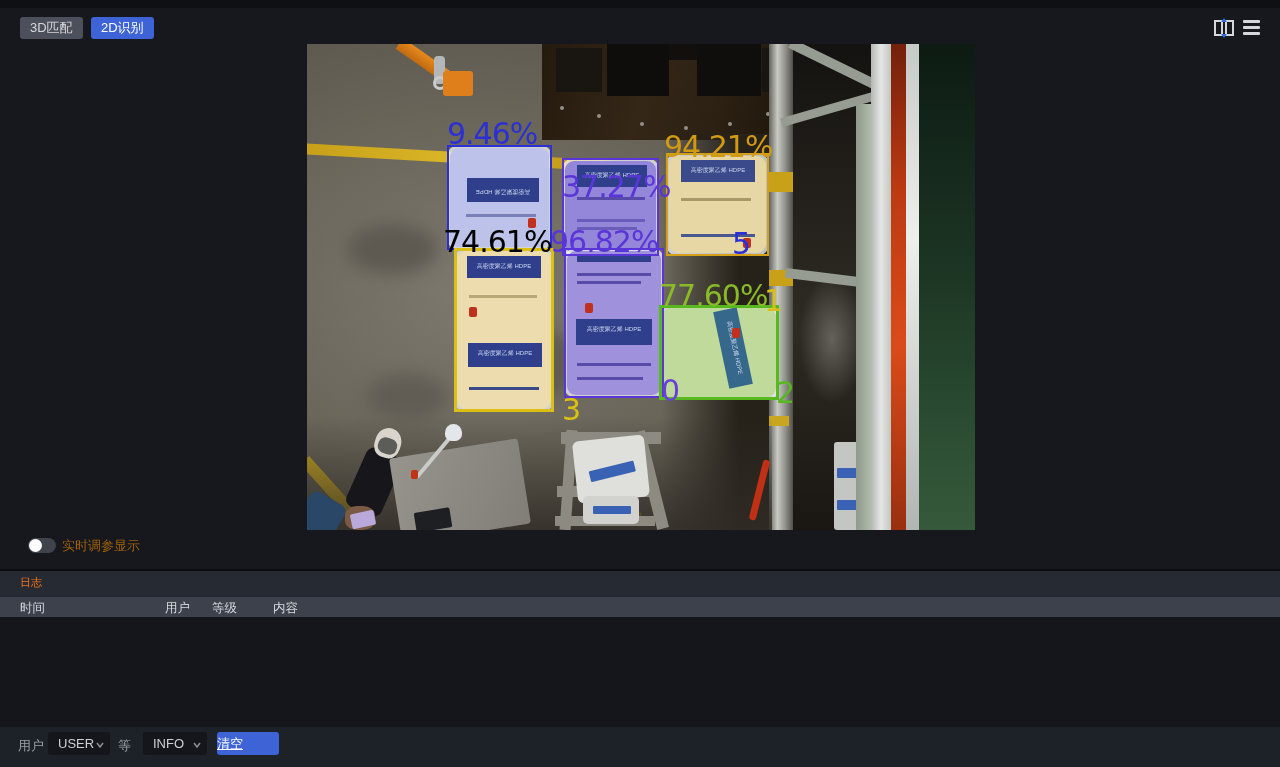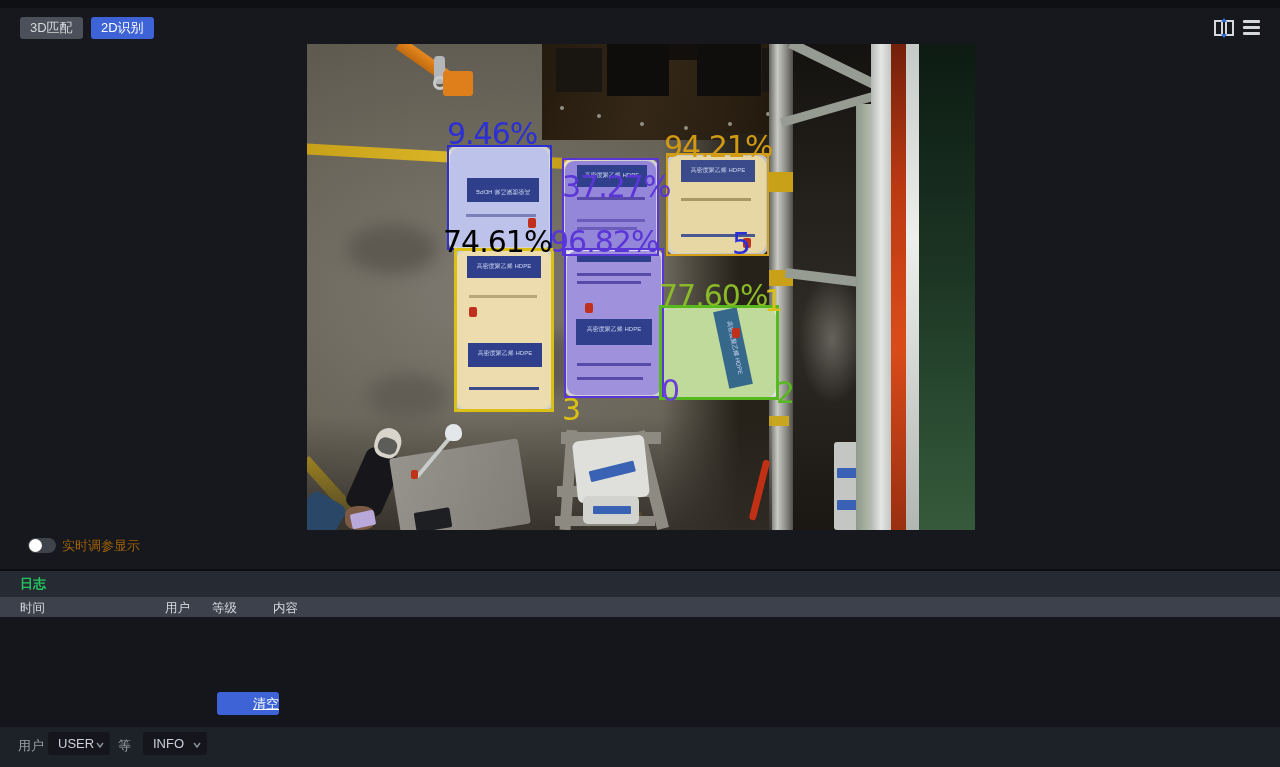--- a/index.html
+++ b/index.html
@@ -132,36 +132,36 @@
   .ann-9 { left:469px; top:331px; }
   .ann-10 { left:255px; top:348px; }
 
   
   .toggle { left:28px; top:538px; width:28px; height:15px; background:#3e434c; border-radius:8px; cursor:pointer; }
   .toggle-knob { position:absolute; left:1px; top:1px; width:13px; height:13px; background:#ffffff; border-radius:50%; }
   .toggle-label { left:62px; top:537px; font-size:13px; color:#a16207; }
 
   
   .log-title-bar { left:0; top:569px; width:1280px; height:28px; background:#262a32; border-top:2px solid #0c0d11; }
-  .log-title { left:20px; top:575px; font-size:13px; color:#22c55e;font-weight:bold; }
+  .log-title { left:20px; top:575px; font-size:11px; color:#f97316; }
   .log-header { left:0; top:597px; width:1280px; height:20px; background:#3c414b; }
   .log-col { top:600px; font-size:12.5px; color:#d6dae0; }
   .log-col-0 { left:20px; } .log-col-1 { left:165px; } .log-col-2 { left:212px;text-align:right; } .log-col-3 { left:273px; }
   .log-body { left:0; top:617px; width:1280px; height:110px; background:#14161b; }
 
   
   .log-toolbar { left:0; top:727px; width:1280px; height:40px; background:#1d2128; }
   .tb-label { top:737px; font-size:13px; color:#9aa0a8; }
   .tb-label-user { left:18px; } .tb-label-level { left:118px; }
   .selectbox { top:732px; height:23px; background:#14161b; border-radius:3px; color:#ccd0d6;
                font-size:13px; line-height:23px; padding:0 20px 0 10px; cursor:pointer; }
   .sel-user { left:48px; width:62px; } .sel-level { left:143px; width:64px; }
   .sel-chev { position:absolute; right:6px; top:9px; width:8px; height:8px; }
-  .clear-btn { left:217px; top:692px; width:62px; height:23px; background:#3d63d6; color:#ffffff;
-               font-size:13px; line-height:23px; text-align:right; border-radius:3px; cursor:pointer;text-decoration:underline; }
+  .clear-btn { left:217px; top:732px; width:62px; height:23px; background:#3d63d6; color:#ffffff;
+               font-size:13px; line-height:23px; text-align:left; border-radius:3px; cursor:pointer;text-decoration:underline; }
   .searchbox { left:960px; top:731px; width:298px; height:25px; background:#111318; border-radius:3px; }
   .search-glyph { position:absolute; left:10px; top:5px; width:15px; height:15px; }
   .search-input { position:absolute; left:34px; top:1px; width:160px; height:22px; background:transparent;
                   border:none; outline:none; color:#ccd0d6; font-size:13px; font-family:inherit; }
   .search-input::placeholder { color:#787e88; }
   .search-divider { position:absolute; right:52px; top:5px; width:1px; height:15px; background:#4a5058; }
   .nav-chev { position:absolute; top:7px; width:12px; height:11px; cursor:pointer; }
   .chev-up { right:32px; } .chev-down { right:10px; }
 </style>
 </head>

